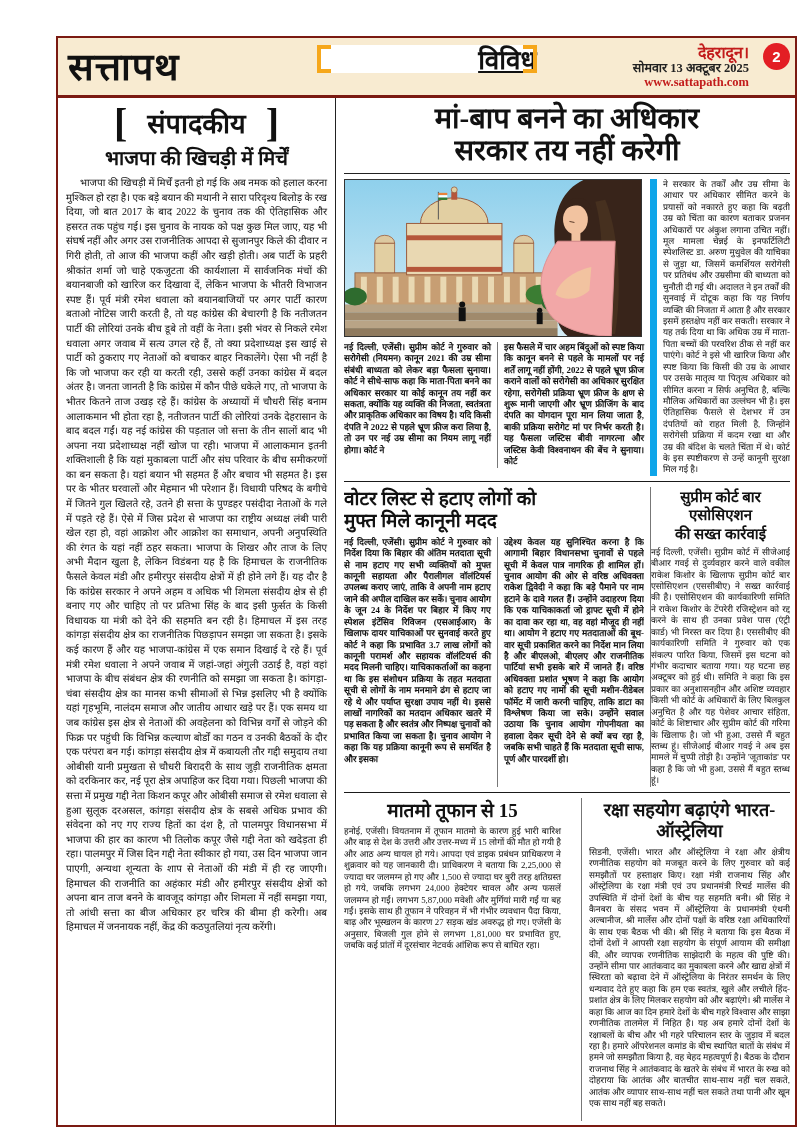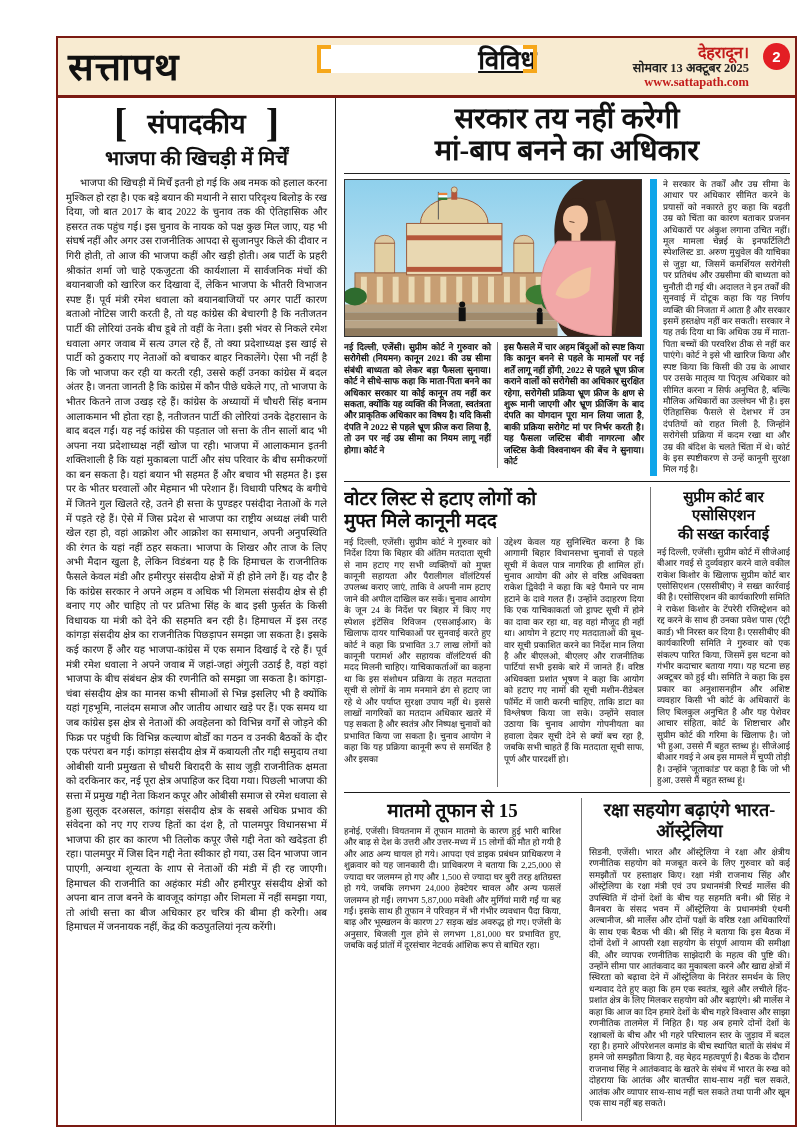--- a/index.html
+++ b/index.html
@@ -44,24 +44,24 @@
   .photo-wrap{width:298px;height:158px;border:1px solid #333;box-sizing:border-box;}
   .photo-wrap svg{display:block;width:100%;height:100%;}
   .s1-cols{display:flex;margin-top:5px;font-weight:bold;}
   .s1-cols .col{width:50%;box-sizing:border-box;}
   .s1-cols .col.c2{border-left:1px solid #777;padding-left:6px;margin-left:6px;}
   .s1-right{flex:1;border-left:7px solid #0ea5e9;margin-left:6px;padding-left:6px;min-width:0;}
   
   .story2{display:flex;max-height:302px;overflow:hidden;flex:0 0 auto;}
   .s2-left{width:300px;flex:0 0 auto;display:flex;flex-direction:column;}
   .voter-headline{font-weight:bold;font-size:19px;line-height:1.18;margin:1px 0 4px;}
-  .s2-cols{display:flex;flex:1;min-height:0;overflow:hidden;}
+  .s2-cols{display:flex;flex:1;min-height:0;overflow:hidden;font-weight:bold;}
   .s2-cols .col{width:50%;box-sizing:border-box;}
   .s2-cols .col.c2{border-left:1px solid #777;padding-left:6px;margin-left:6px;}
-  .s2-right{flex:1;border-left:1px solid #777;margin-left:6px;padding-left:6px;min-width:0;}
+  .s2-right{flex:1;border-left:1px solid #777;margin-left:6px;min-width:0;}
   .scba-headline{text-align:center;font-weight:bold;font-size:15px;line-height:1.22;margin:1px 0 4px;}
   
   .story3{display:flex;flex:1;min-height:0;overflow:hidden;}
   .storm{width:238px;flex:0 0 auto;border-right:1px solid #777;padding-right:20px;box-sizing:border-box;}
   .storm-headline{text-align:center;font-weight:bold;font-size:19px;line-height:1.18;margin:2px 0 4px;}
   .defence{flex:1;padding-left:7px;min-width:0;}
   .defence-headline{text-align:center;font-weight:bold;font-size:18px;line-height:1.2;margin:2px 0 4px;}
 </style>
 </head>
 <body>
@@ -94,22 +94,22 @@
         <span class="ktext">संपादकीय</span>
         <span class="brk">]</span>
       </div>
       <div class="ed-title">भाजपा की खिचड़ी में मिर्चें</div>
       <div class="ed-body">भाजपा की खिचड़ी में मिर्चें इतनी हो गई कि अब नमक को हलाल करना मुश्किल हो रहा है। एक बड़े बयान की मथानी ने सारा परिदृश्य बिलोड़ के रख दिया, जो बात 2017 के बाद 2022 के चुनाव तक की ऐतिहासिक और हसरत तक पहुंच गई। इस चुनाव के नायक को पक्ष कुछ मिल जाए, यह भी संघर्ष नहीं और अगर उस राजनीतिक आपदा से सुजानपुर किले की दीवार न गिरी होती, तो आज की भाजपा कहीं और खड़ी होती। अब पार्टी के प्रहरी श्रीकांत शर्मा जो चाहे एकजुटता की कार्यशाला में सार्वजनिक मंचों की बयानबाजी को खारिज कर दिखावा दें, लेकिन भाजपा के भीतरी विभाजन स्पष्ट हैं। पूर्व मंत्री रमेश धवाला को बयानबाजियों पर अगर पार्टी कारण बताओ नोटिस जारी करती है, तो यह कांग्रेस की बेचारगी है कि नतीजतन पार्टी की लोरियां उनके बीच डूबे तो वहीं के नेता। इसी भंवर से निकले रमेश धवाला अगर जवाब में सत्य उगल रहे हैं, तो क्या प्रदेशाध्यक्ष इस खाई से पार्टी को ठुकराए गए नेताओं को बचाकर बाहर निकालेंगे। ऐसा भी नहीं है कि जो भाजपा कर रही या करती रही, उससे कहीं उनका कांग्रेस में बदल अंतर है। जनता जानती है कि कांग्रेस में कौन पीछे धकेले गए, तो भाजपा के भीतर कितने ताज उखड़ रहे हैं। कांग्रेस के अध्यायों में चौधरी सिंह बनाम आलाकमान भी होता रहा है, नतीजतन पार्टी की लोरियां उनके देहरासान के बाद बदल गईं। यह नई कांग्रेस की पड़ताल जो सत्ता के तीन सालों बाद भी अपना नया प्रदेशाध्यक्ष नहीं खोज पा रही। भाजपा में आलाकमान इतनी शक्तिशाली है कि यहां मुकाबला पार्टी और संघ परिवार के बीच समीकरणों का बन सकता है। यहां बयान भी सहमत हैं और बचाव भी सहमत है। इस पर के भीतर घरवालों और मेहमान भी परेशान हैं। विधायी परिषद के बगीचे में जितने गुल खिलते रहे, उतने ही सत्ता के पुण्डहर पसंदीदा नेताओं के गले में पड़ते रहे हैं। ऐसे में जिस प्रदेश से भाजपा का राष्ट्रीय अध्यक्ष लंबी पारी खेल रहा हो, वहां आक्रोश और आक्रोश का समाधान, अपनी अनुपस्थिति की रंगत के यहां नहीं ठहर सकता। भाजपा के शिखर और ताज के लिए अभी मैदान खुला है, लेकिन विडंबना यह है कि हिमाचल के राजनीतिक फैसले केवल मंडी और हमीरपुर संसदीय क्षेत्रों में ही होने लगे हैं। यह दौर है कि कांग्रेस सरकार ने अपने अहम व अधिक भी शिमला संसदीय क्षेत्र से ही बनाए गए और चाहिए तो पर प्रतिभा सिंह के बाद इसी फुर्सत के किसी विधायक या मंत्री को देने की सहमति बन रही है। हिमाचल में इस तरह कांगड़ा संसदीय क्षेत्र का राजनीतिक पिछड़ापन समझा जा सकता है। इसके कई कारण हैं और यह भाजपा-कांग्रेस में एक समान दिखाई दे रहे हैं। पूर्व मंत्री रमेश धवाला ने अपने जवाब में जहां-जहां अंगुली उठाई है, वहां वहां भाजपा के बीच संबंधन क्षेत्र की रणनीति को समझा जा सकता है। कांगड़ा-चंबा संसदीय क्षेत्र का मानस कभी सीमाओं से भिन्न इसलिए भी है क्योंकि यहां गृहभूमि, नालंदम समाज और जातीय आधार खड़े पर हैं। एक समय था जब कांग्रेस इस क्षेत्र से नेताओं की अवहेलना को विभिन्न वर्गों से जोड़ने की फिक्र पर पहुंची कि विभिन्न कल्याण बोर्डों का गठन व उनकी बैठकों के दौर एक परंपरा बन गई। कांगड़ा संसदीय क्षेत्र में कबायली तौर गद्दी समुदाय तथा ओबीसी यानी प्रमुखता से चौधरी बिरादरी के साथ जुड़ी राजनीतिक क्षमता को दरकिनार कर, नई पूरा क्षेत्र अपाहिज कर दिया गया। पिछली भाजपा की सत्ता में प्रमुख गद्दी नेता किशन कपूर और ओबीसी समाज से रमेश धवाला से हुआ सुलूक दरअसल, कांगड़ा संसदीय क्षेत्र के सबसे अधिक प्रभाव की संवेदना को नए गए राज्य हितों का दंश है, तो पालमपुर विधानसभा में भाजपा की हार का कारण भी तिलोक कपूर जैसे गद्दी नेता को खदेड़ता ही रहा। पालमपुर में जिस दिन गद्दी नेता स्वीकार हो गया, उस दिन भाजपा जान पाएगी, अन्यथा शून्यता के शाप से नेताओं की मंडी में ही रह जाएगी। हिमाचल की राजनीति का अहंकार मंडी और हमीरपुर संसदीय क्षेत्रों को अपना बान ताज बनने के बावजूद कांगड़ा और शिमला में नहीं समझा गया, तो आंधी सत्ता का बीज अधिकार हर चरित्र की बीमा ही करेगी। अब हिमाचल में जननायक नहीं, केंद्र की कठपुतलियां नृत्य करेंगी।</div>
     </div>
 
     <div class="right-col">
 
       <div class="main-headline">
+        <div>मां-बाप बनने का अधिकार</div>
         <div>सरकार तय नहीं करेगी</div>
-        <div>मां-बाप बनने का अधिकार</div>
       </div>
 
       <div class="story1">
         <div class="s1-left">
           <div class="photo-wrap">
             <svg viewBox="0 0 298 158" preserveAspectRatio="none">
               <defs>
                 <linearGradient id="sky" x1="0" y1="0" x2="0" y2="1">
                   <stop offset="0" stop-color="#8fd0ec"></stop>
                     <stop offset="1" stop-color="#d3ecf6"></stop>

